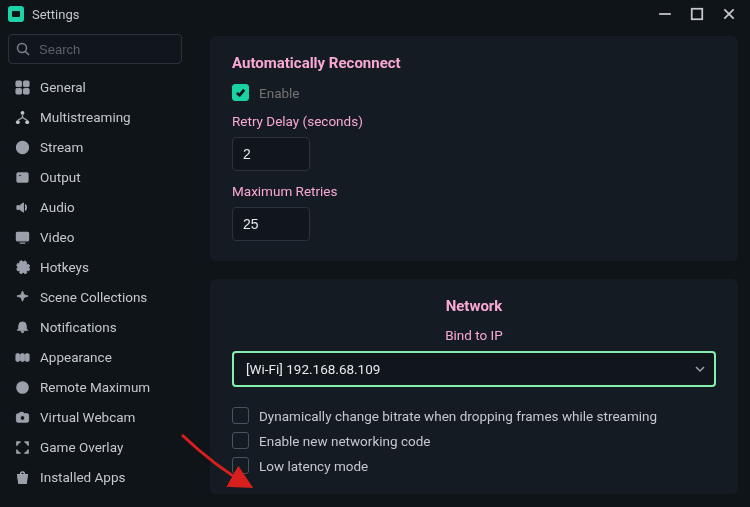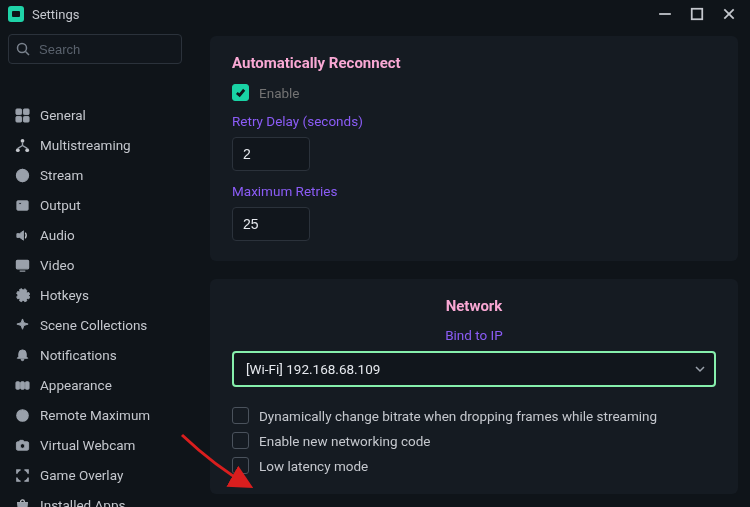--- a/index.html
+++ b/index.html
@@ -32,21 +32,21 @@
   .win-controls { margin-left: auto; display: flex; gap: 18px; padding-right: 6px; }
   .win-btn { width: 14px; height: 14px; display:flex; align-items:center; justify-content:center; cursor:pointer; }
   .win-btn svg { stroke: #c5c8ce; stroke-width: 1.5; fill:none; }
 
   .app-body { display: flex; height: calc(100% - 28px); }
 
   
   .sidebar {
     width: 190px;
     padding: 6px 6px 6px 6px;
-    display: flex; flex-direction: column; gap: 28px;
+    display: flex; flex-direction: column;
   }
   .search-wrap {
     position: relative;
     margin: 0 2px 8px 2px;
   }
   .search-input {
     width: 100%;
     background: #11161c;
     border: 1px solid #2b323b;
     border-radius: 4px;
@@ -104,21 +104,21 @@
     display: inline-flex; align-items:center; justify-content:center;
     background: transparent;
   }
   .cb.checked {
     background: #19d3a5;
     border-color: #19d3a5;
   }
   .cb.checked svg { width: 11px; height: 11px; stroke:#0f1419; stroke-width:3; fill:none; }
   .cb-label { font-size: 13.5px; color: #c5c8ce; }
   .enable-label { color:#737373; }
-  .field-label { font-size: 13.5px; color:#8b5cf6; margin: 12px 0 8px 0; }
+  .field-label { font-size: 13.5px; color:#f9a8d4; margin: 12px 0 8px 0; }
   .num-input {
     width: 78px; height: 34px;
     background: #11161c;
     border: 1px solid #2b323b;
     border-radius: 4px;
     color: #e6e9ee;
     padding: 0 10px;
     font-size: 14px;
   }
   .select-wrap {

